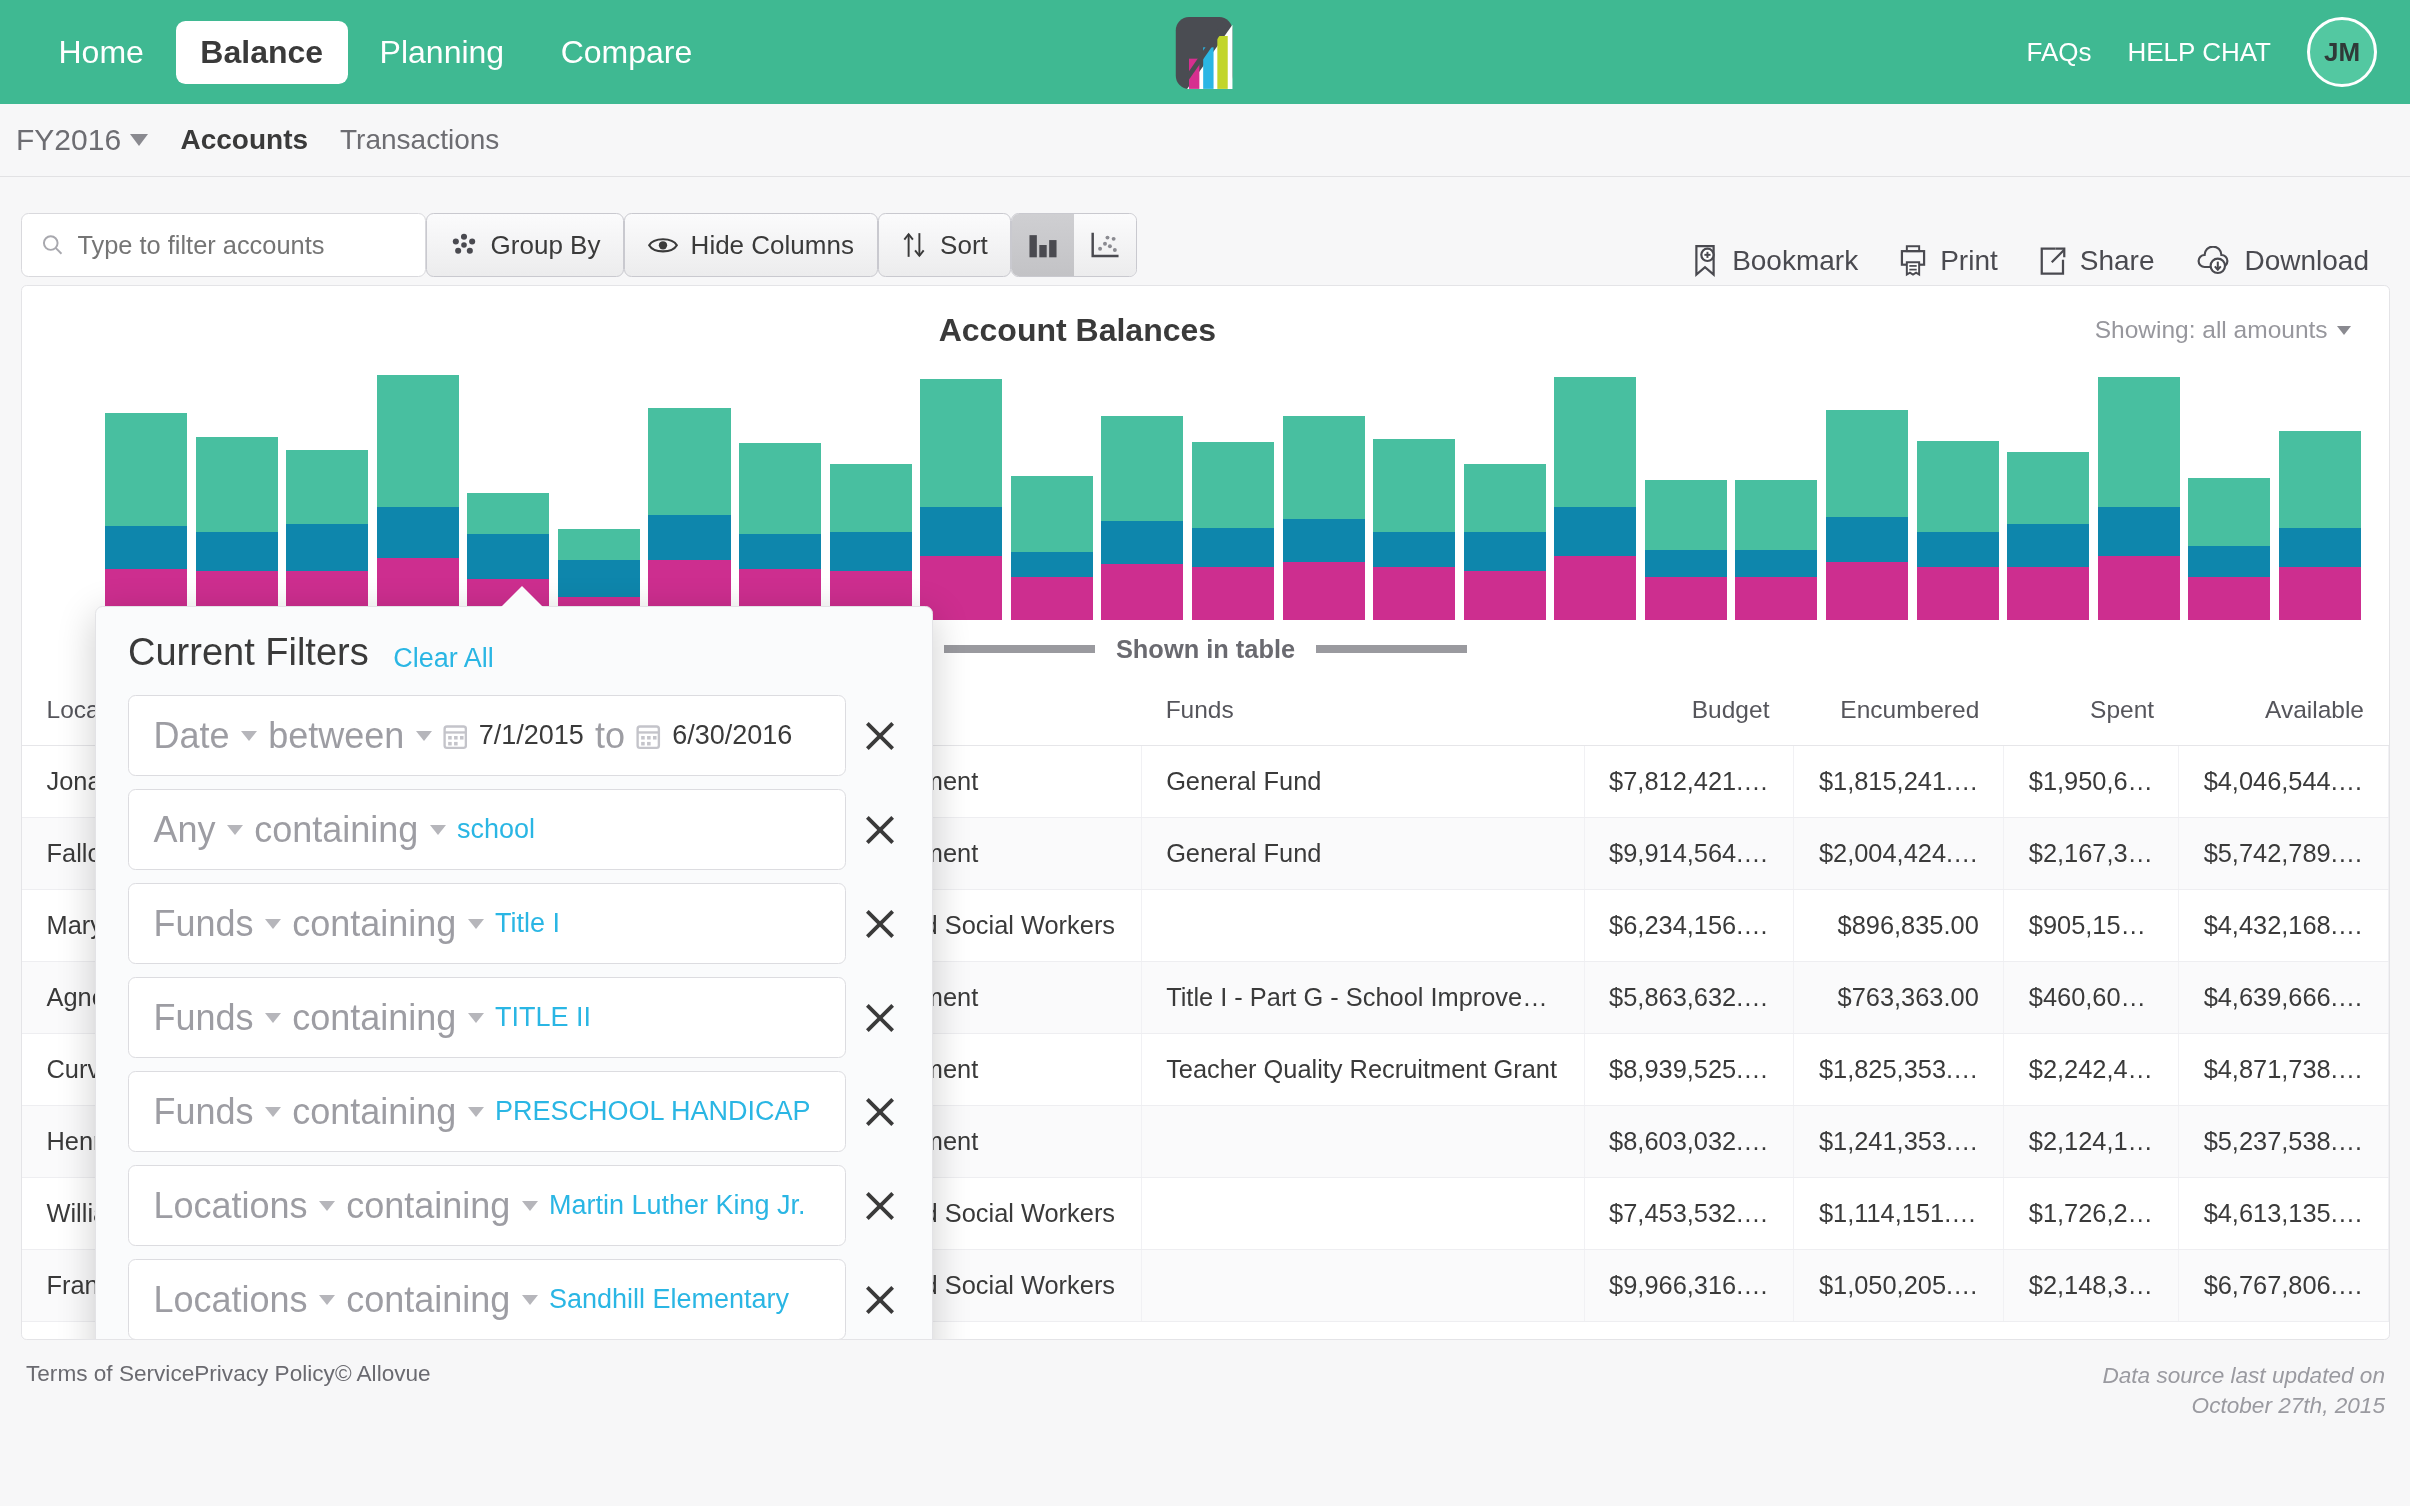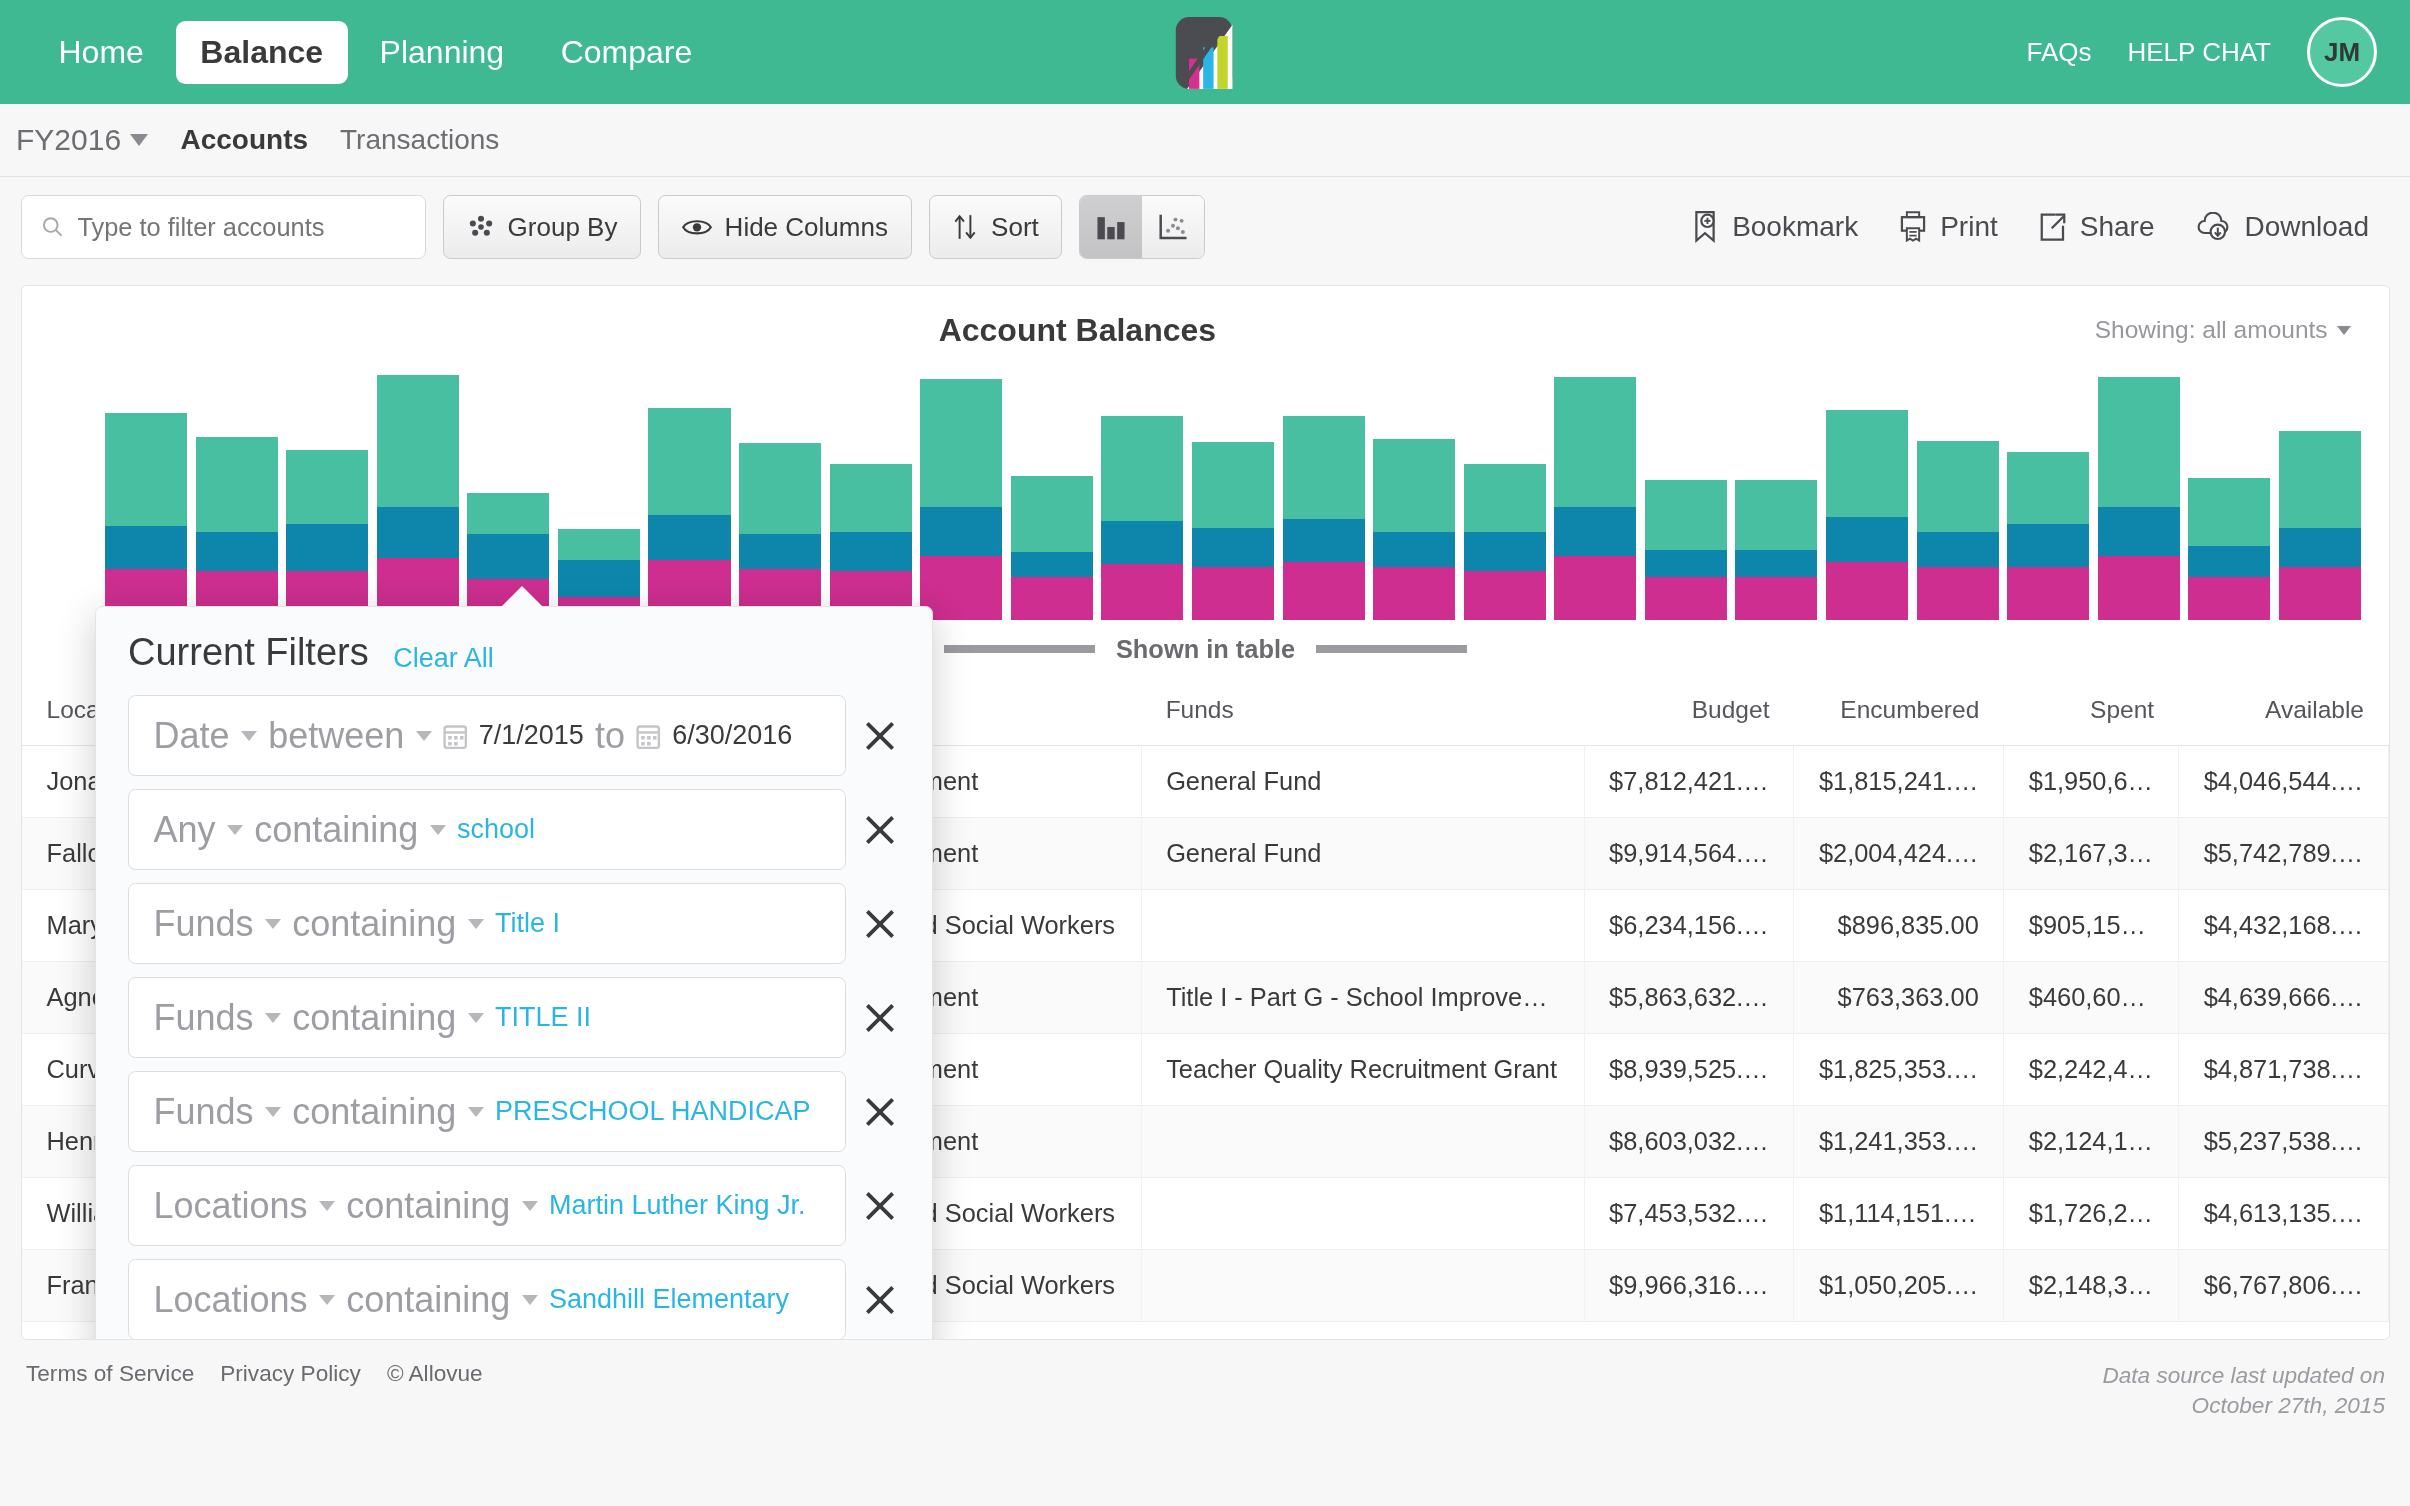--- a/index.html
+++ b/index.html
@@ -50,22 +50,22 @@
     color: #6d6d72; font-size: 30px; cursor: pointer;
   }
   .sub-item { font-size: 28px; color: #6d6d72; cursor: pointer; }
   .sub-item.active { color: #3a3a3a; font-weight: 700; }
   .caret { width: 0; height: 0; border-left: 9.4px solid transparent;
            border-right: 9.4px solid transparent; border-top: 12.2px solid #8a8a90; }
   .caret.sm { border-left-width: 7.5px; border-right-width: 7.5px; border-top-width: 9.4px; }
 
   
   .toolbar {
-    height: 100px; display: flex; align-items: center;
-    padding: 0 21px; gap: 17px; background: #f7f7f8;
+    height: 100px; display: flex; align-items: flex-end;
+    padding: 0 21px; background: #f7f7f8;
   }
   .search-box {
     width: 405px; height: 64px; background: #fff;
     border: 1.9px solid #d9d9dd; border-radius: 7.5px;
     display: flex; align-items: center; gap: 13px; padding: 0 19px;
   }
   .search-box input {
     border: none; outline: none; font-size: 25.4px; color: #9a9aa0;
     font-family: inherit; background: transparent; width: 100%;
   }
@@ -150,21 +150,21 @@
   .fld { font-size: 36px; color: #9d9da3; white-space: nowrap; }
   .fval { font-size: 27px; color: #2ab6e4; white-space: nowrap; }
   .fcaret { width:0;height:0;border-left:8.5px solid transparent;border-right:8.5px solid transparent;
             border-top:10.4px solid #b6b6bb; flex:none; }
   .xbtn { width: 41px; height: 41px; flex: none; cursor: pointer;
           display: flex; align-items: center; justify-content: center; }
   .cal { width: 24.5px; height: 26px; flex: none; }
 
   
   .footer { display: flex; align-items: flex-start; padding: 21px 26px; }
-  .foot-links { display: flex; gap: 26px; }
+  .foot-links { display: flex; }
   .foot-link { font-size: 22.6px; color: #6a6a70; cursor: pointer; }
   .foot-right { margin-left: auto; text-align: right; font-size: 22.6px;
                 color: #9a9aa0; font-style: italic; line-height: 1.35; }
 </style>
 </head>
 <body>
 
 <div class="topnav">
   <div class="nav-left">
     <div class="nav-item">Home</div>

